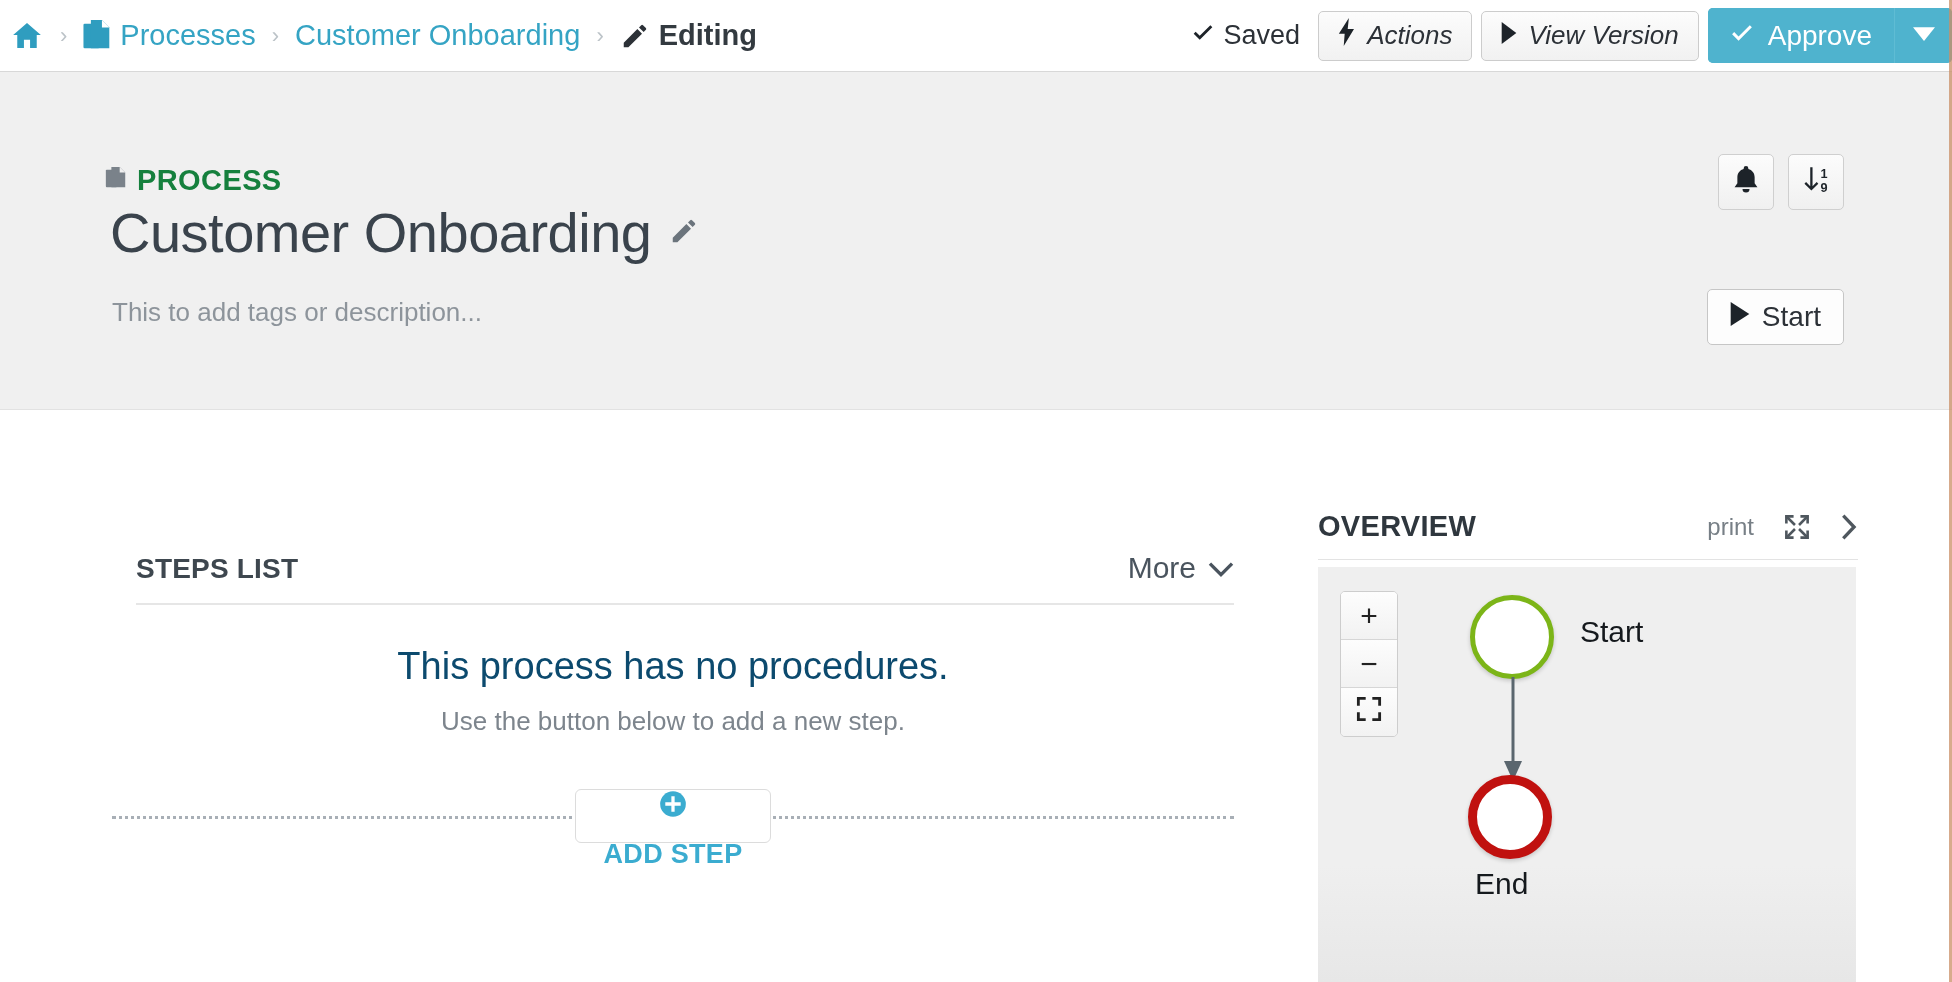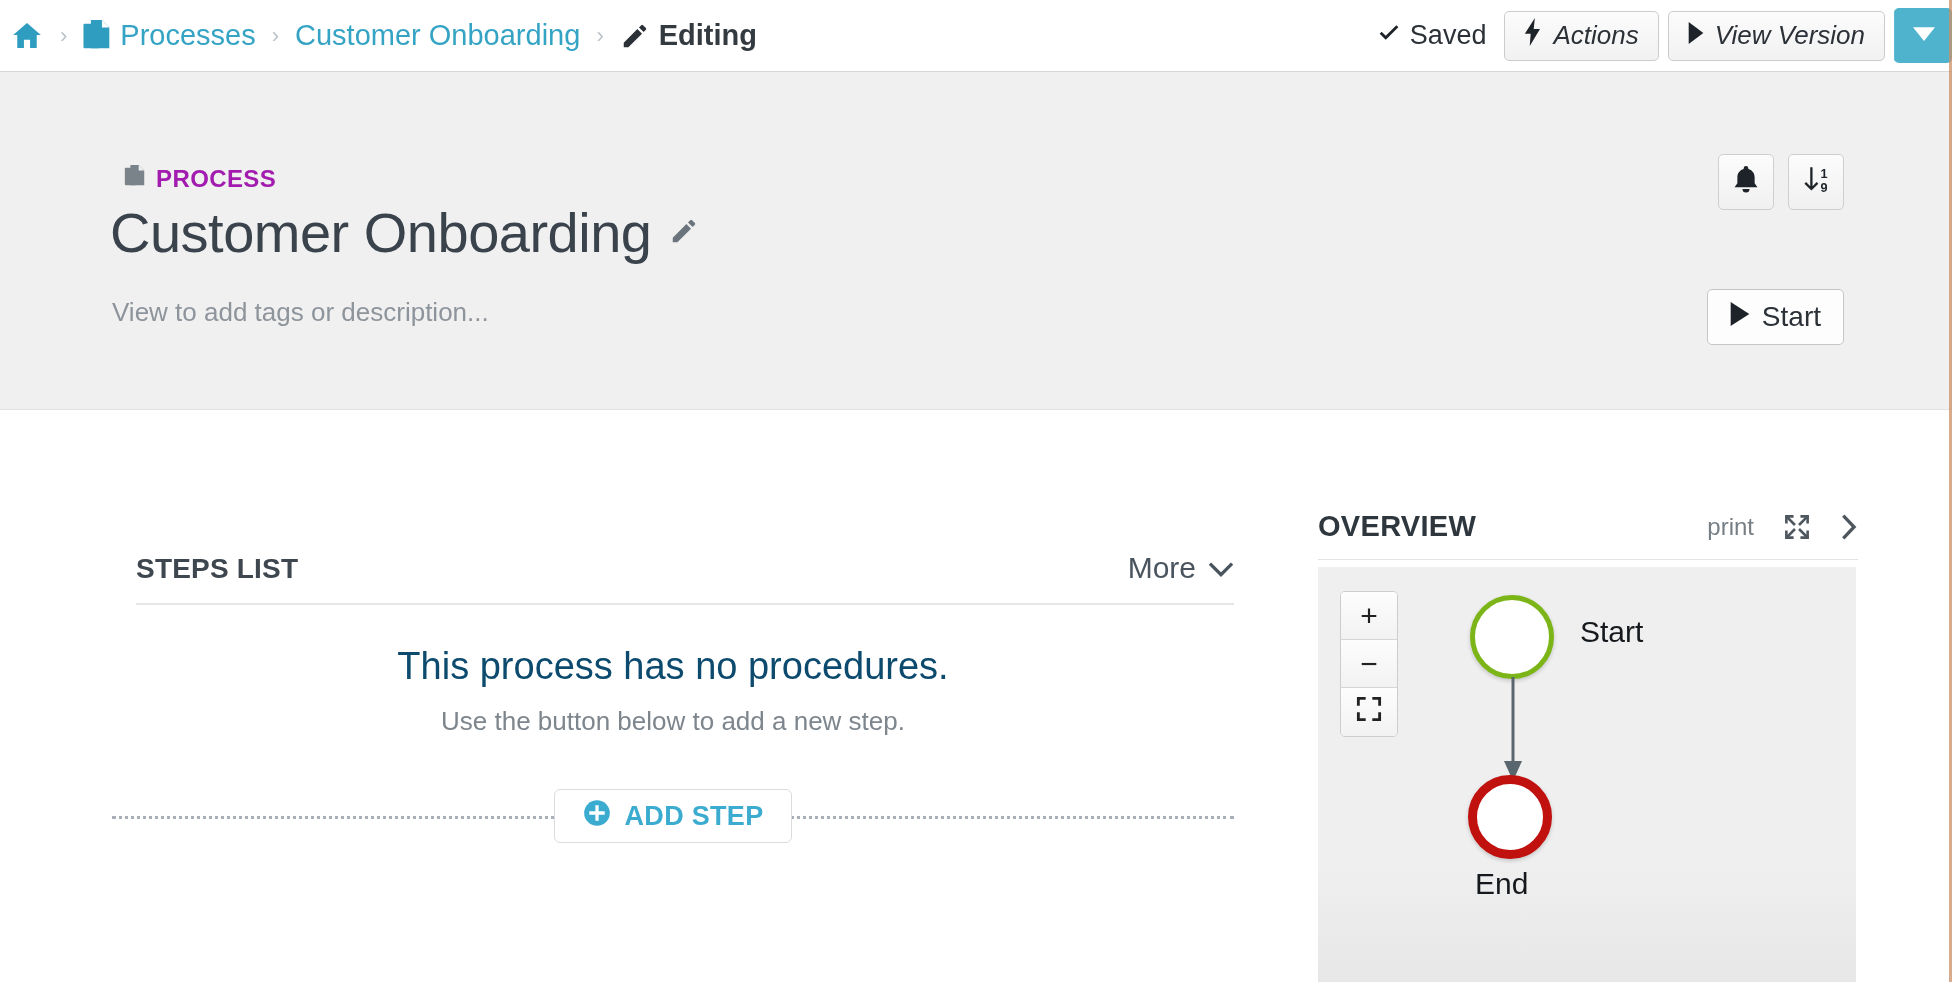--- a/index.html
+++ b/index.html
@@ -113,28 +113,28 @@
   
   #pageheader {
     position: absolute;
     left: 0; top: 72px;
     width: 1952px; height: 338px;
     background: #f0f0f0;
     border-bottom: 1px solid #e2e2e2;
   }
   #proc-label {
     position: absolute;
-    left: 124px; top: 92px;
+    left: 105px; top: 92px;
     display: flex;
     align-items: center;
     gap: 10px;
-    font-size: 24px;
+    font-size: 29px;
     font-weight: bold;
     letter-spacing: 0.4px;
-    color: #a21caf;
+    color: #15803d;
   }
   #proc-title-row {
     position: absolute;
     left: 110px; top: 128px;
     display: flex;
     align-items: center;
     gap: 18px;
   }
   #proc-title {
     font-size: 56px;
@@ -253,20 +253,21 @@
     padding: 0 28px;
     background: #ffffff;
     border: 1px solid #dcdcdc;
     border-radius: 6px;
     color: #3bacd0;
     font-size: 27px;
     font-weight: bold;
     letter-spacing: 0.3px;
     cursor: pointer;
     font-family: inherit;
+    flex-direction: column;
   }
 
   
   #overview-panel {
     position: absolute;
     left: 1318px; top: 0px;
     width: 540px;
   }
   #ov-head {
     position: absolute;
@@ -428,20 +429,28 @@
     <button class="tb-btn">
       <span>
         <svg width="16" height="22" viewBox="0 0 12 18" fill="#1d2329">
           <path d="M0 0l12 9L0 18z"></path>
         </svg>
       </span>
       <span>View Version</span>
     </button>
 
     <div id="approve-group">
+      <button id="approve-btn">
+        <span>
+          <svg width="28" height="23" viewBox="0 0 24 20" fill="#ffffff">
+            <path d="M9 16.2 3.4 10.6l1.8-1.8L9 12.6 18.8 2.8l1.8 1.8z"></path>
+          </svg>
+        </span>
+        <span>Approve</span>
+      </button>
       <div id="approve-caret">
         <span>
           <svg width="22" height="14" viewBox="0 0 16 10" fill="#ffffff">
             <path d="M0 0h16L8 10z"></path>
           </svg>
         </span>
       </div>
     </div>
 
   </div>
@@ -462,21 +471,21 @@
 
   <div id="proc-title-row">
     <h1 id="proc-title">Customer Onboarding</h1>
     <span>
       <svg width="30" height="30" viewBox="0 0 24 24" fill="#6b747c">
         <path d="M3 17.3V21h3.7L17.6 10.1l-3.7-3.7zM20.7 7a1 1 0 0 0 0-1.4l-2.3-2.3a1 1 0 0 0-1.4 0l-1.8 1.8 3.7 3.7z"></path>
       </svg>
     </span>
   </div>
 
-  <div id="proc-desc">View to add tags or description...</div>
+  <div id="proc-desc">This to add tags or description...</div>
 
   <div id="header-icons">
     <div class="sq-btn">
       <span>
         <svg width="26" height="28" viewBox="0 0 22 24" fill="#1d2329">
           <path d="M11 0a2 2 0 0 0-2 2v.6C5.8 3.4 3.6 6.2 3.6 9.6v5.1L1.2 18.2h19.6L18.4 14.7V9.6c0-3.4-2.2-6.2-5.4-7V2a2 2 0 0 0-2-2z"></path>
           <path d="M8 19.8h6a3 3 0 0 1-6 0z"></path>
         </svg>
       </span>
     </div>

